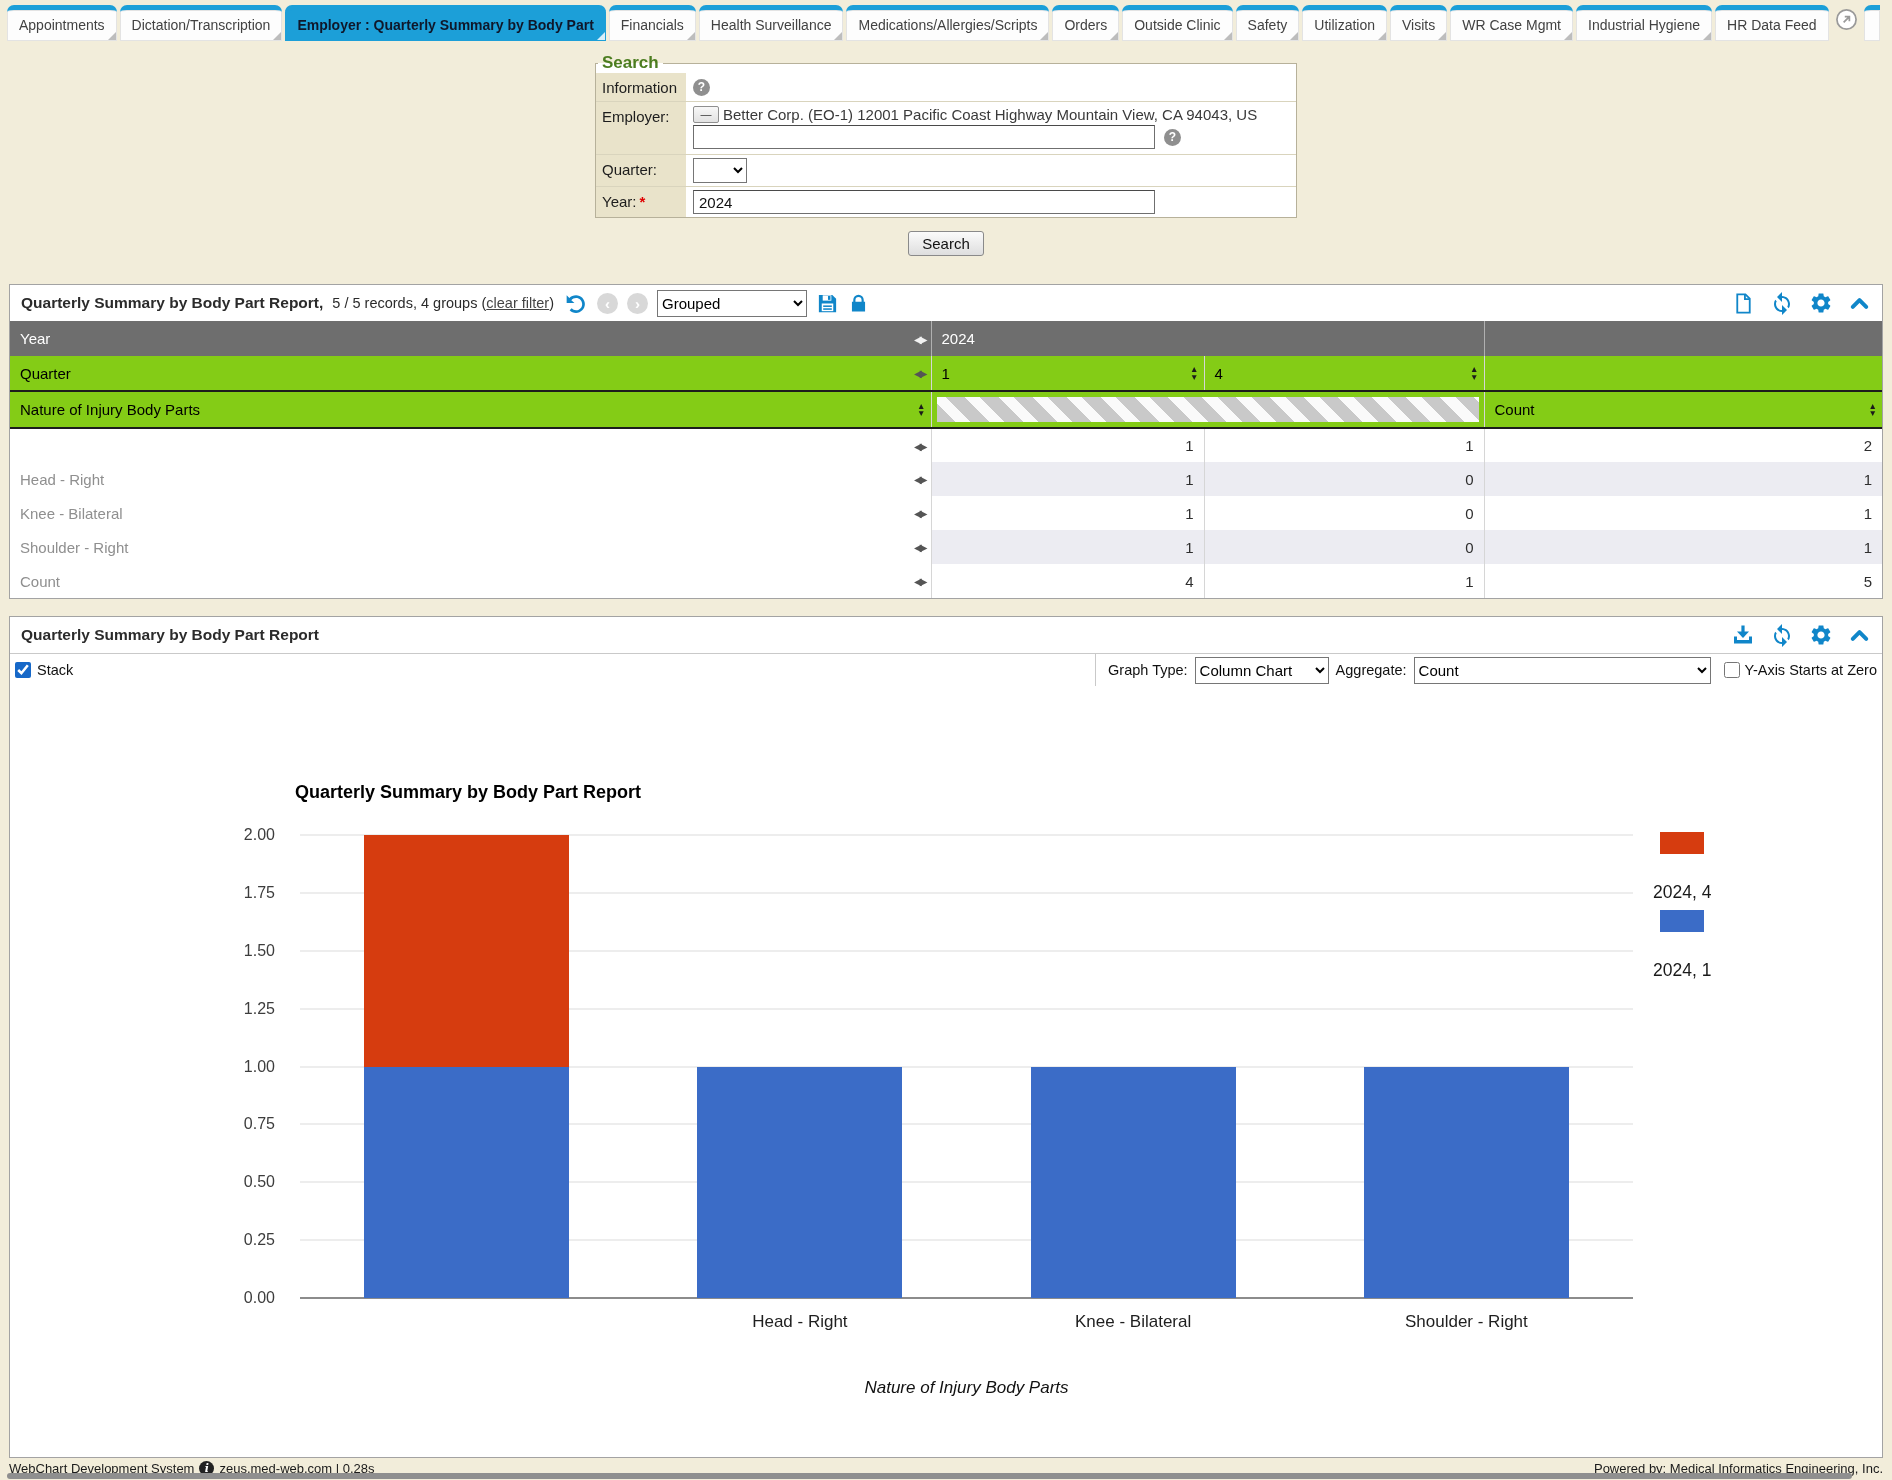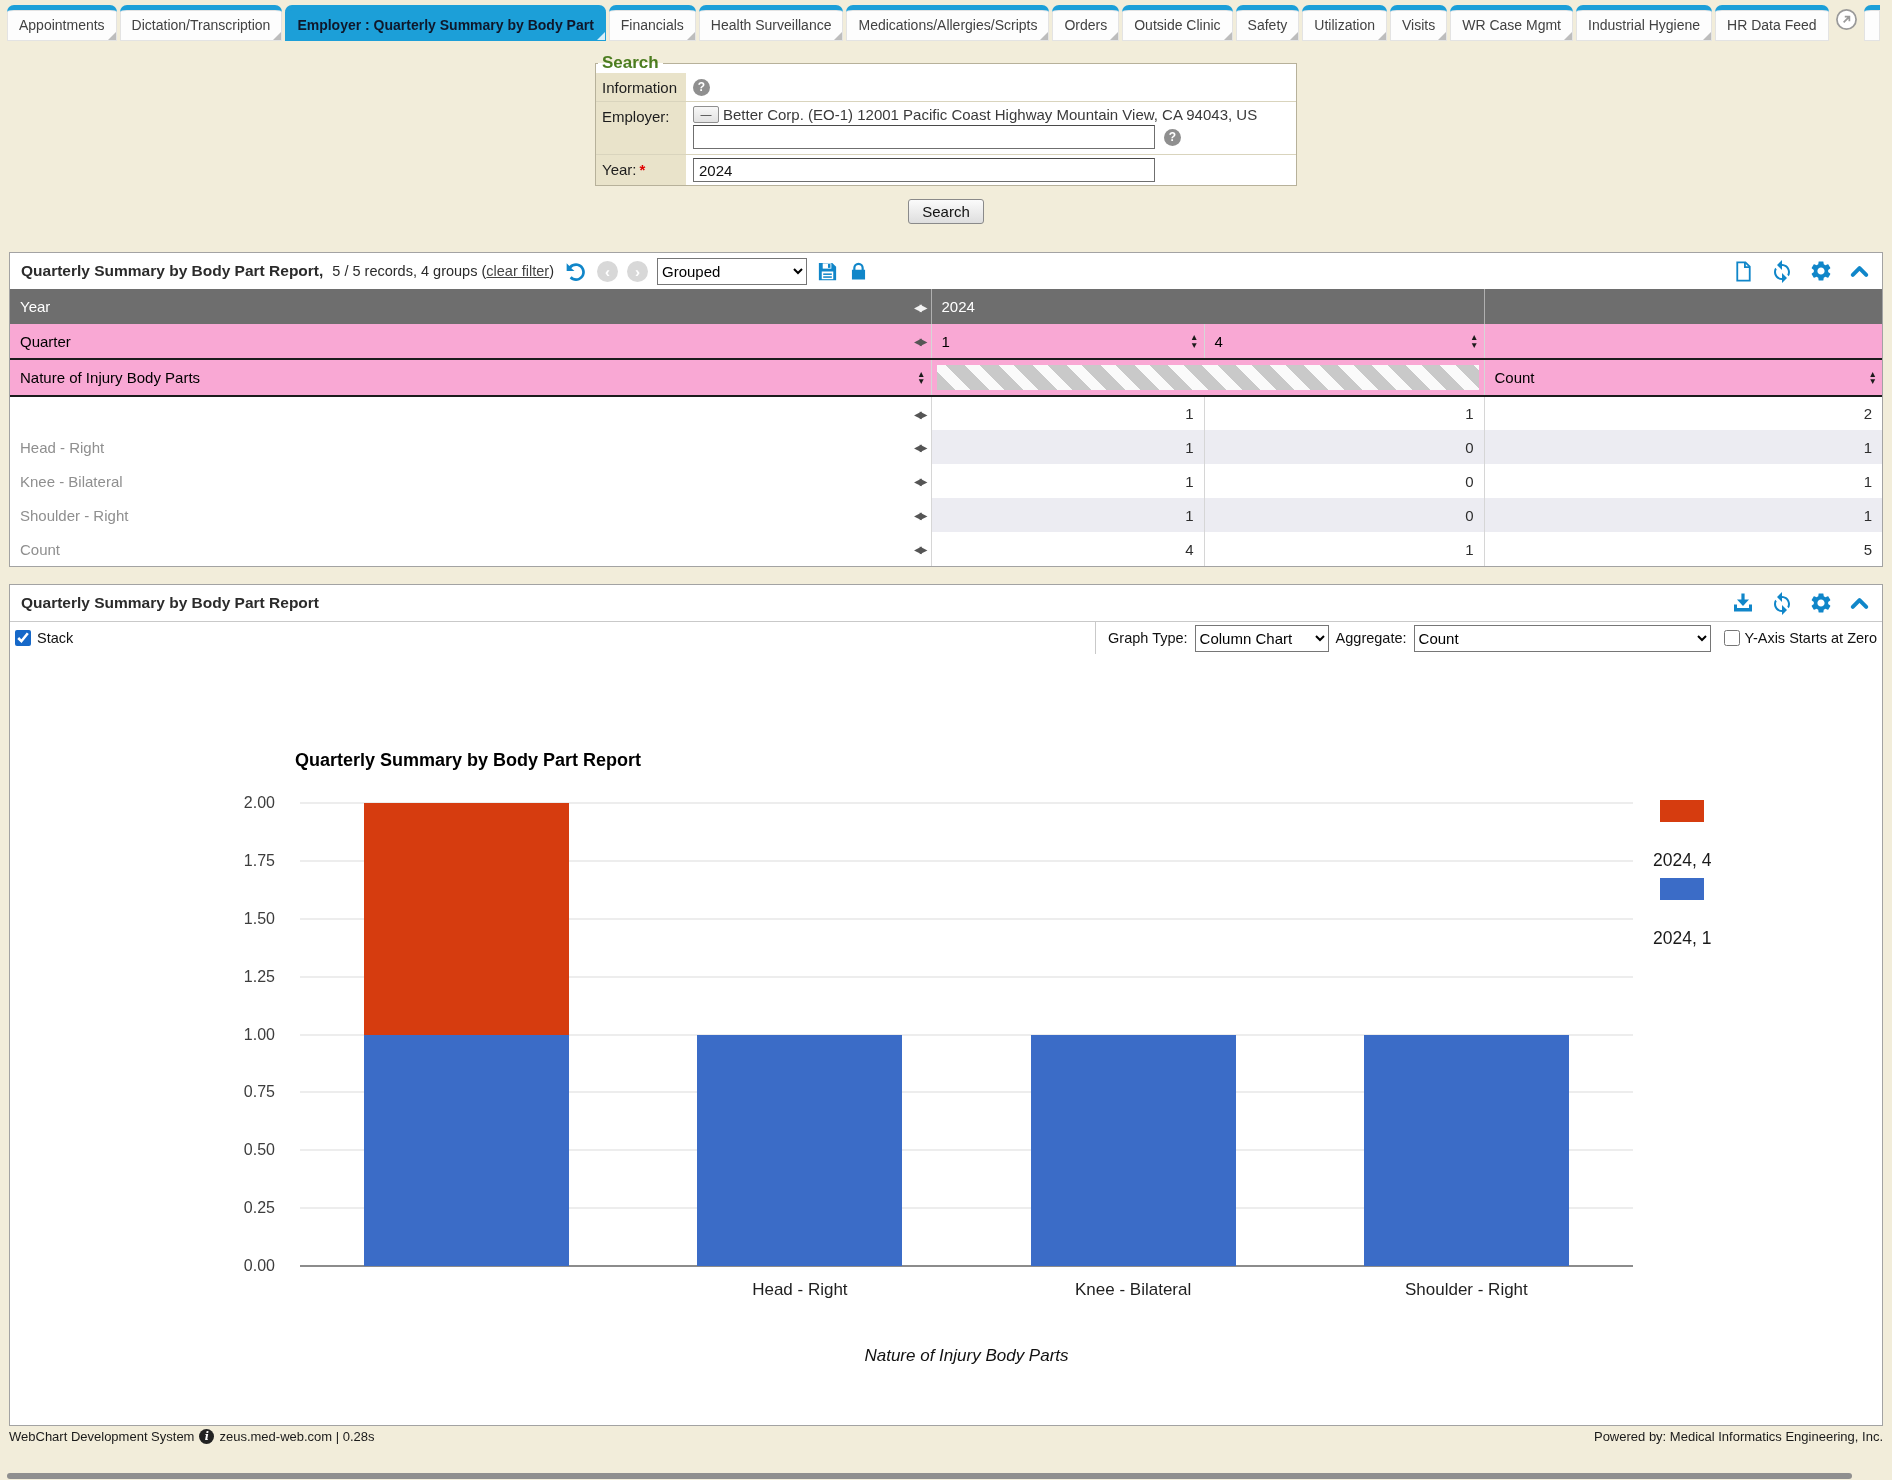--- a/index.html
+++ b/index.html
@@ -87,21 +87,21 @@
     cursor:default; line-height:1;
   }
   .grouped-select { width:150px; height:27px; font-size:15px; border:1px solid #767676; background:#fff; }
   .right-icons { display:flex; gap:15px; align-items:center; }
 
   
   table.report-table { width:100%; border-collapse:collapse; table-layout:fixed; font-size:15px; }
   table.report-table td { position:relative; padding:8px 10px; border-left:1px solid #d6d6d6; }
   table.report-table td:first-child { border-left:none; }
   tr.row-year td { background:#6e6e6e; color:#fff; border-left-color:#b0b0b0; height:35px; }
-  tr.row-quarter td, tr.row-nature td { background:#f9a8d4; color:#000; height:35px; }
+  tr.row-quarter td, tr.row-nature td { background:#84cc16; color:#000; height:35px; }
   tr.row-nature td { border-top:2px solid #1c1c1c; border-bottom:2px solid #1c1c1c; height:37px; }
   .cell-icon { position:absolute; right:5px; top:50%; transform:translateY(-50%); }
   .resize { font-size:10px; letter-spacing:-2px; color:#555; }
   tr.row-year .resize { color:#f2f2f2; }
   .sort { display:inline-flex; flex-direction:column; color:#1a1a1a; }
   .sort span { font-size:8.5px; line-height:7.5px; }
   .hatch-cell { padding:4px 3px !important; }
   .hatch {
     height:25px; margin:0 2px;
     background:repeating-linear-gradient(45deg,#c9c9c9 0 13px,#fafafa 13px 24px);
@@ -202,20 +202,28 @@
           <button class="minus-btn">—</button>
           <span class="employer-value">Better Corp. (EO-1) 12001 Pacific Coast Highway Mountain View, CA 94043, US</span>
         </div>
         <div class="employer-line2">
           <input class="text-input" value="" style="">
           <span class="help-circle">?</span>
         </div>
       </div>
     </div>
 
+    <div class="form-row">
+      <div class="form-label">Quarter:</div>
+      <div class="form-content">
+        <select class="quarter-select">
+          <option></option>
+        </select>
+      </div>
+    </div>
 
     <div class="form-row last">
       <div class="form-label"><span>Year:</span><span class="req">*</span></div>
       <div class="form-content">
         <input class="text-input" value="2024" style="">
       </div>
     </div>
   </fieldset>
 
   <div class="search-btn-row">

